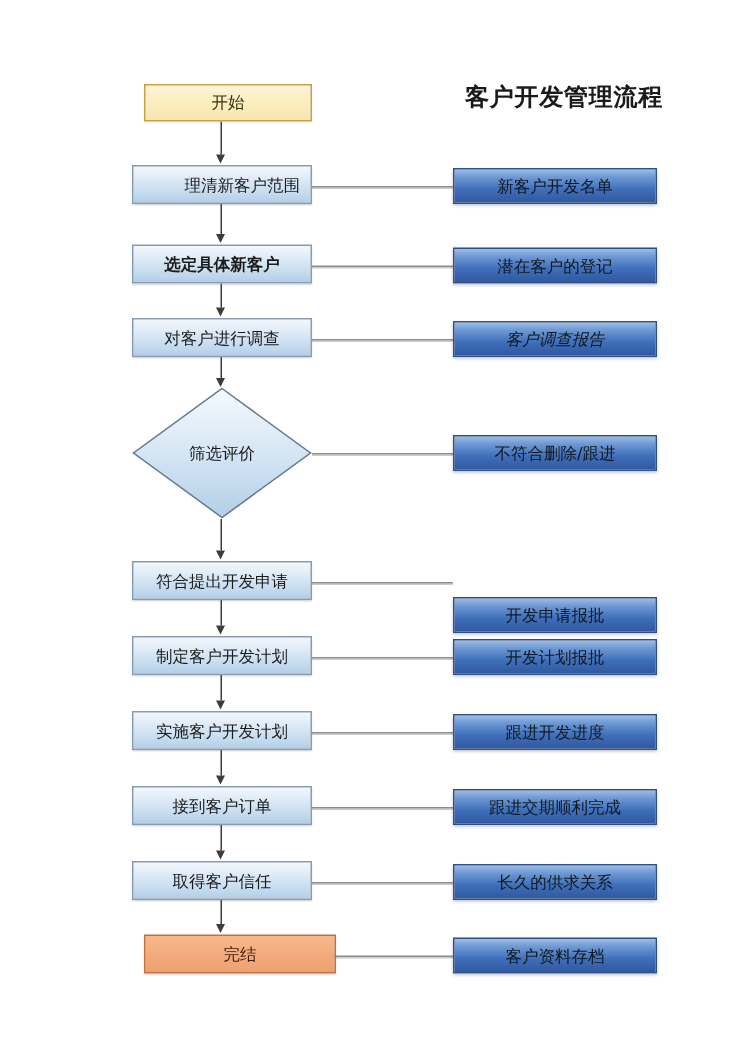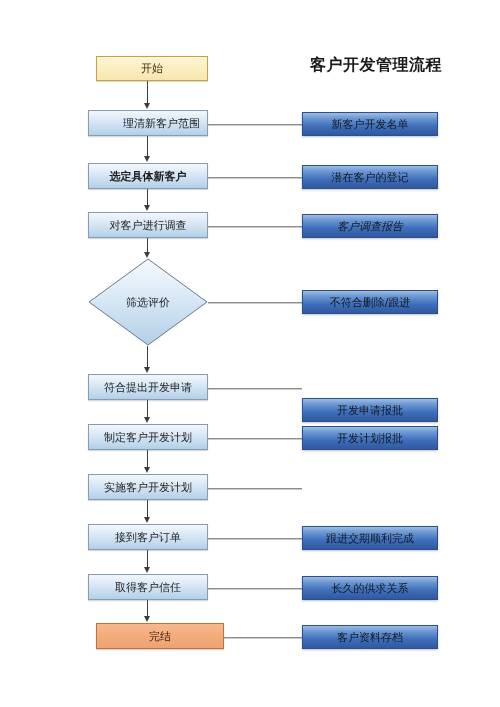--- a/index.html
+++ b/index.html
@@ -253,20 +253,23 @@
   </div>
 
   <div class="node output" style="top:376px;margin-top:22px;">
     <span>开发申请报批</span>
   </div>
 
   <div class="node output" style="top:426px;">
     <span>开发计划报批</span>
   </div>
 
+  <div class="node output" style="top:476px;">
+    <span>跟进开发进度</span>
+  </div>
 
   <div class="node output" style="top:526px;">
     <span>跟进交期顺利完成</span>
   </div>
 
   <div class="node output" style="top:576px;text-align:right;">
     <span>长久的供求关系</span>
   </div>
 
   <div class="node output" style="top:625px;">

